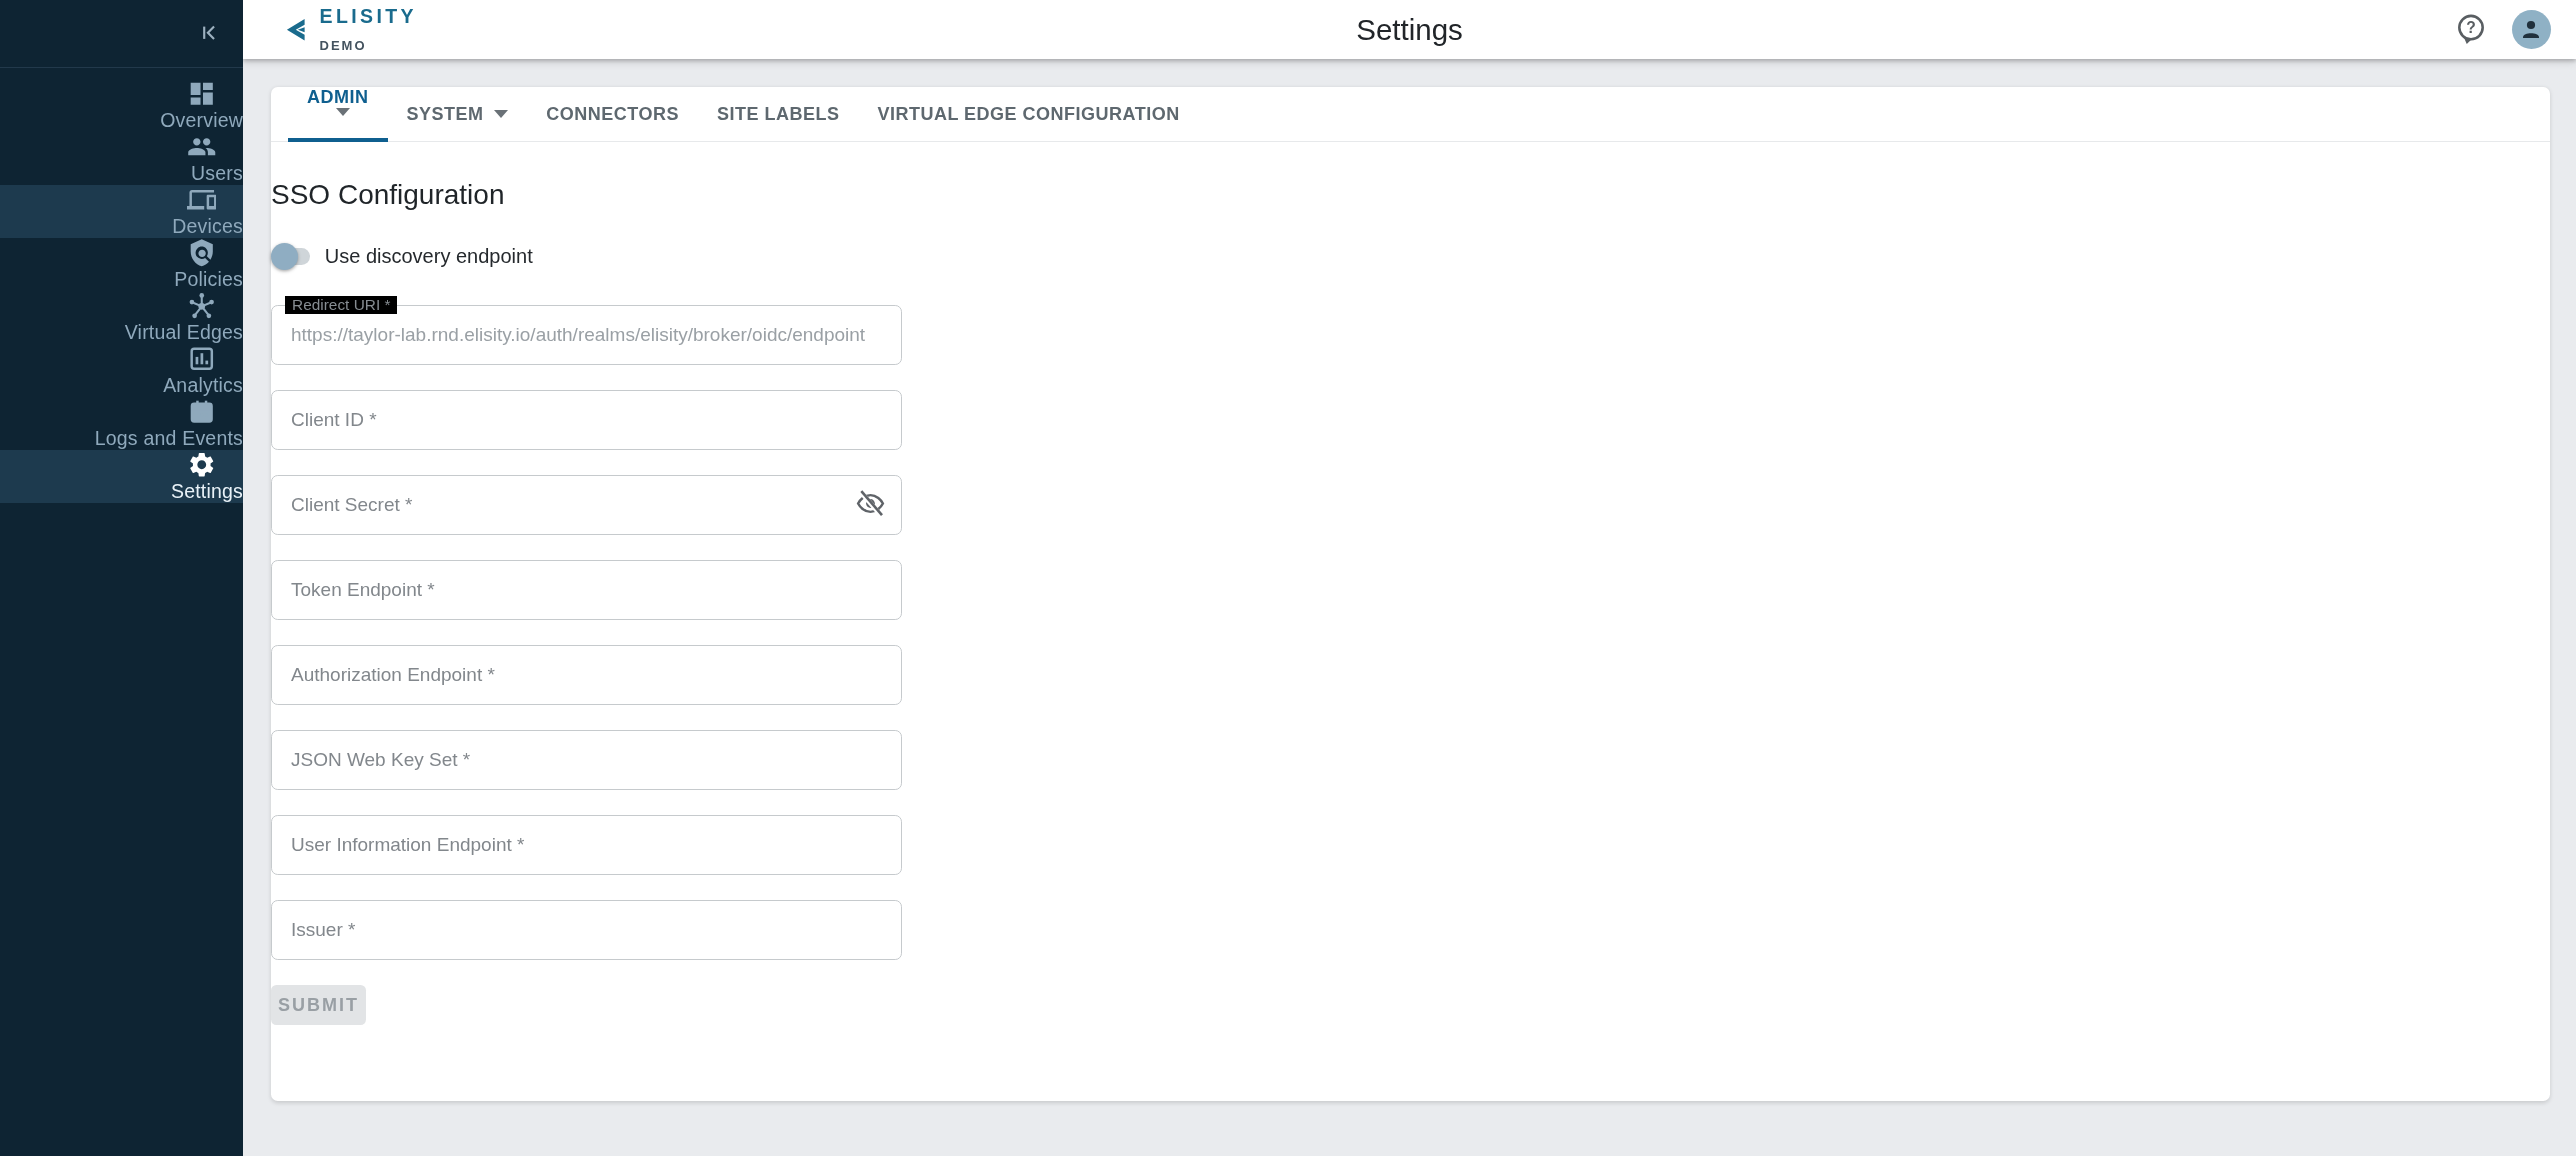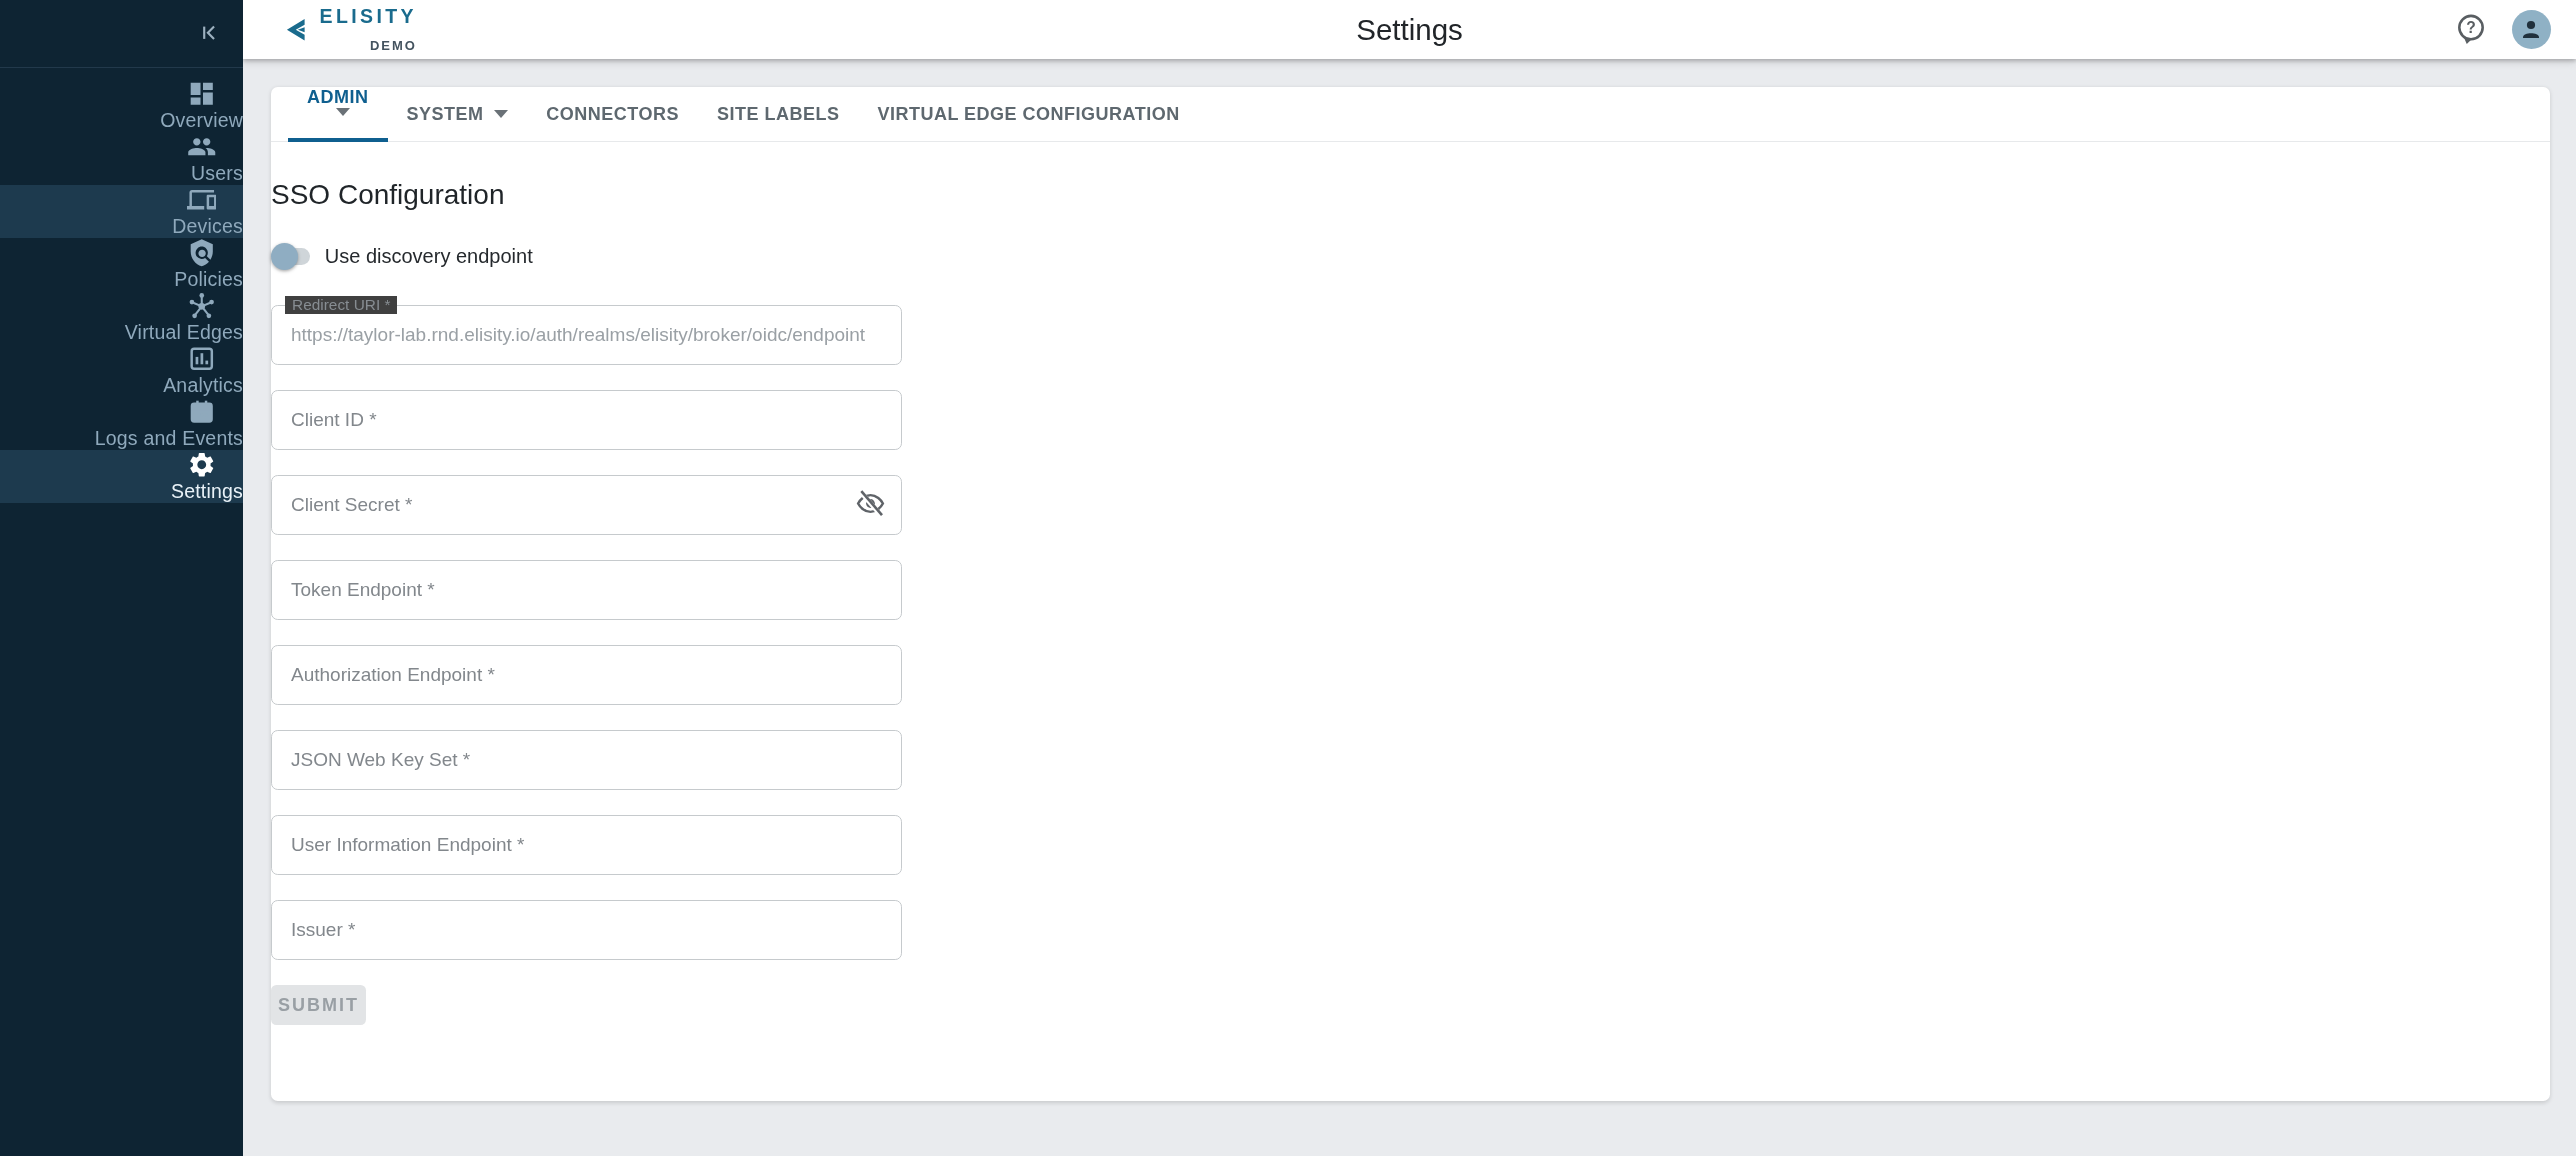--- a/index.html
+++ b/index.html
@@ -22,21 +22,21 @@
   .nav-item.active  { background:#1d3a4e; }
   .nav-item.active .nicon svg { fill:#ffffff; }
   .nav-item.active .nlabel { color:#e9f2f8; }
 
   
   .header { position:fixed; left:243px; right:0; top:0; height:59px; background:#ffffff;
             display:flex; align-items:center; z-index:10;
             box-shadow:0 2px 4px rgba(0,0,0,0.22), 0 4px 8px rgba(0,0,0,0.10); }
   .logo { margin-left:39px; display:flex; align-items:center; gap:8px; }
   .logo-glyph svg { width:29.5px; height:29.5px; display:block; }
-  .logo-text { display:flex; flex-direction:column; align-items:flex-end; }
+  .logo-text { display:flex; flex-direction:column; }
   .logo-brand { font-size:19.5px; font-weight:bold; letter-spacing:3.4px; color:#1a6b8d; line-height:1; }
   .logo-variant { font-size:13px; font-weight:bold; letter-spacing:2px; color:#44535f;
                   line-height:1; margin-top:13px; }
   .header-title { position:absolute; left:50%; transform:translateX(-50%);
                   font-size:29.5px; font-weight:500; color:#212529; }
   .header-actions { margin-left:auto; margin-right:25.5px; display:flex; align-items:center; gap:23px; }
   .help-btn { width:35px; height:35px; cursor:pointer; display:flex; align-items:center;
               justify-content:center; }
   .avatar { width:39px; height:39px; border-radius:50%; background:#8fb1c5; cursor:pointer;
             display:flex; align-items:center; justify-content:center; }
@@ -71,21 +71,21 @@
   .toggle-label { margin-left:14.8px; font-size:20px; color:#25292d; }
 
   .field { position:relative; width:631px; height:60px; margin-top:25px;
            border:1.3px solid #c6cacd; border-radius:6.7px; background:#fff;
            display:flex; align-items:center; }
   .field.first { margin-top:32px; }
   .field input { width:100%; height:100%; border:none; outline:none; background:transparent;
                  font-family:inherit; font-size:19px; color:#b91c1c; padding:0 19px; }
   .field input::placeholder { color:#82878c; opacity:1; }
   .field.disabled input { color:#9aa0a5; }
-  .float-label { position:absolute; top:-10px; left:13.4px; padding:0 6.7px; background:#404040;
+  .float-label { position:absolute; top:-10px; left:13.4px; padding:0 6.7px; background:#000000;
                  font-size:15.4px; color:#878d92; line-height:1.2; }
   .eye-btn { position:absolute; right:14.8px; top:50%; transform:translateY(-50%);
              width:32px; height:32px; cursor:pointer; display:flex; align-items:center;
              justify-content:center; }
 
   .submit-btn { margin-top:25.5px; width:95px; height:40px; border:none; border-radius:5.4px;
                 background:#e2e4e6; color:#999fa4; font-family:inherit; font-size:18px;
                 font-weight:700; letter-spacing:2px; }
 </style>
 </head>

